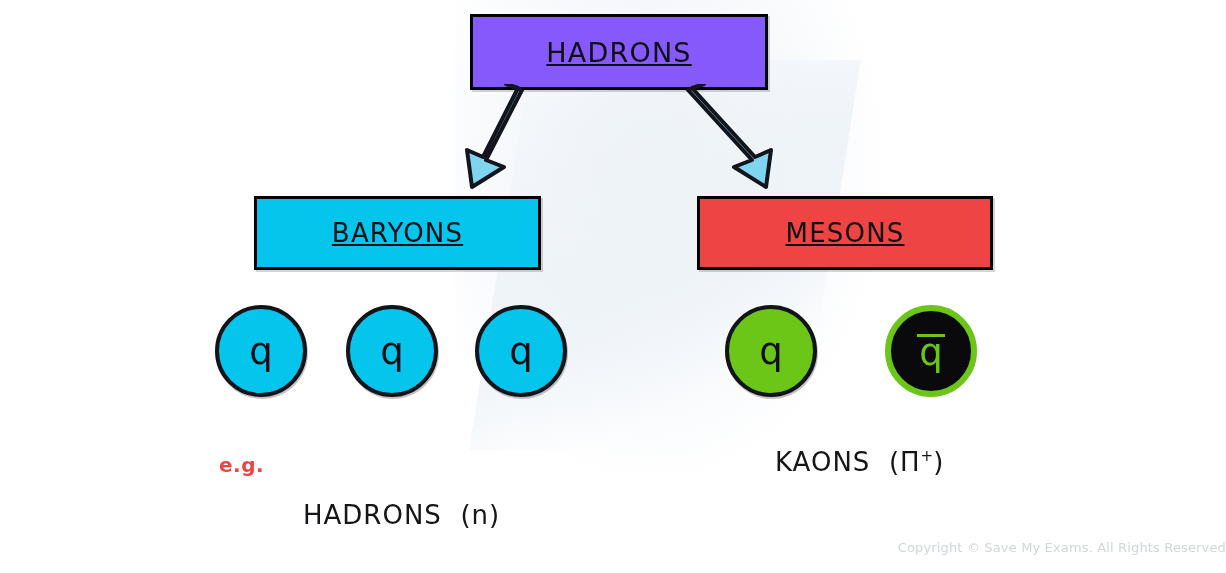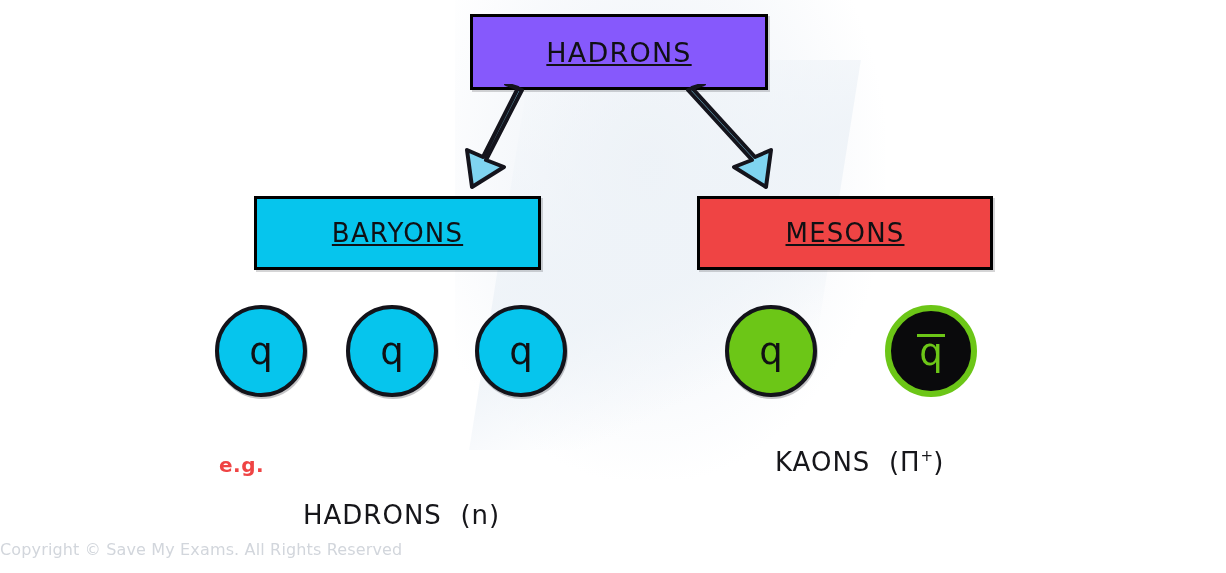--- a/index.html
+++ b/index.html
@@ -157,23 +157,23 @@
     vertical-align: super;
     letter-spacing: 0;
   }
 
   
   #copyright {
     position: absolute;
     left: 0;
     right: 0;
     top: 540px;
-    text-align: left;
-    font-family: "DejaVu Sans", sans-serif;
-    font-size: 16px;
+    text-align: right;
+    font-family: "DejaVu Sans", sans-serif;
+    font-size: 13px;
     color: #d2d6dc;
     letter-spacing: 0.15px;
   }
 </style>
 </head>
 <body>
 
 <div id="stage">
 
   <div id="watermark"></div>

